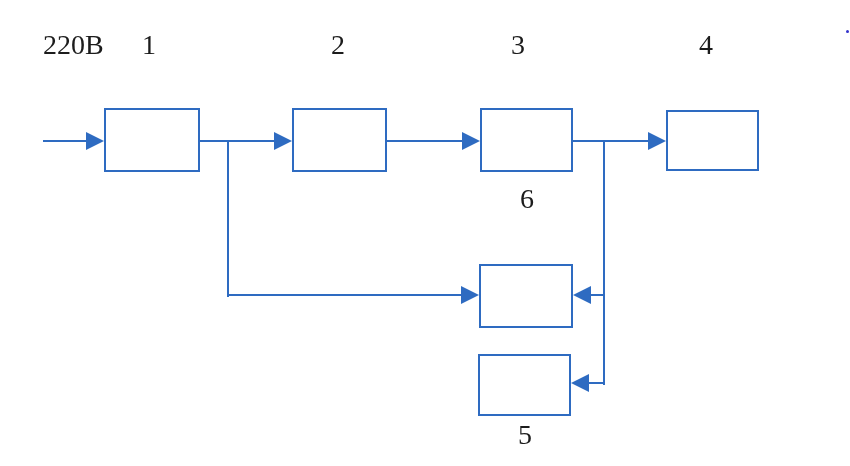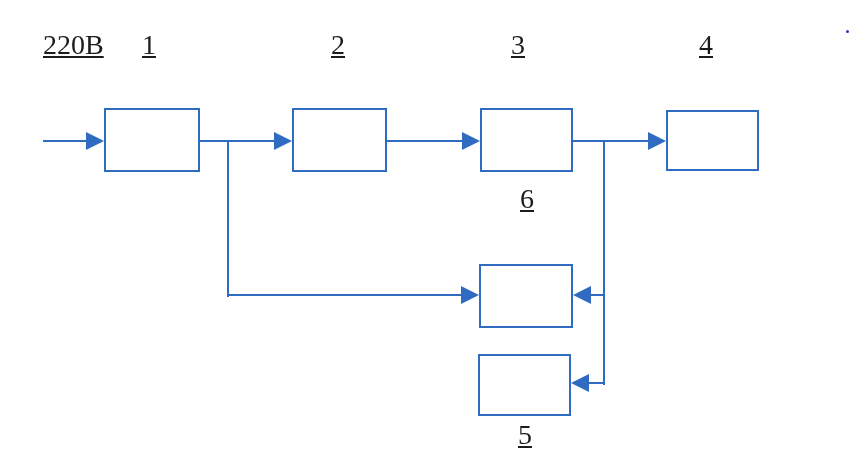--- a/index.html
+++ b/index.html
@@ -44,21 +44,20 @@
     border-top: 9px solid transparent;
     border-bottom: 9px solid transparent;
     border-right: 18px solid var(--line-color);
   }
   .lbl {
     position: absolute;
     color: var(--text-color);
     font-size: 28px;
     line-height: 1;
     white-space: nowrap;
-    text-decoration: underline;
   }
   .lbl.centered { text-align: center; }
   .stray-dot {
     position: absolute;
     width: 3px; height: 3px;
     background: #3333cc;
     border-radius: 50%;
   }
 </style>
 </head>

